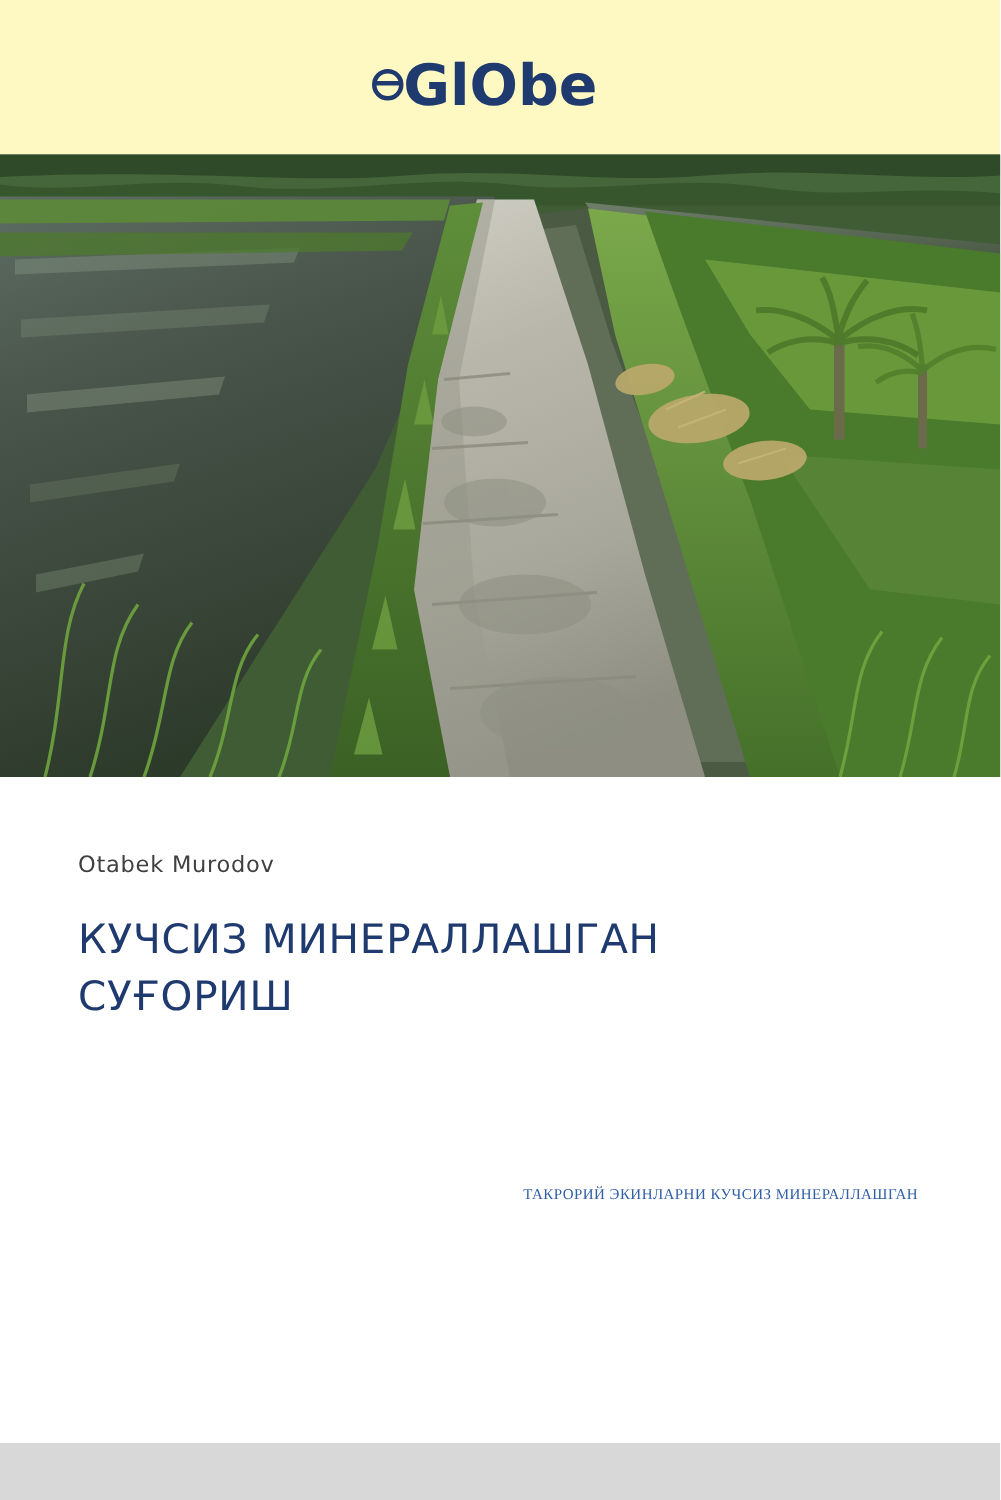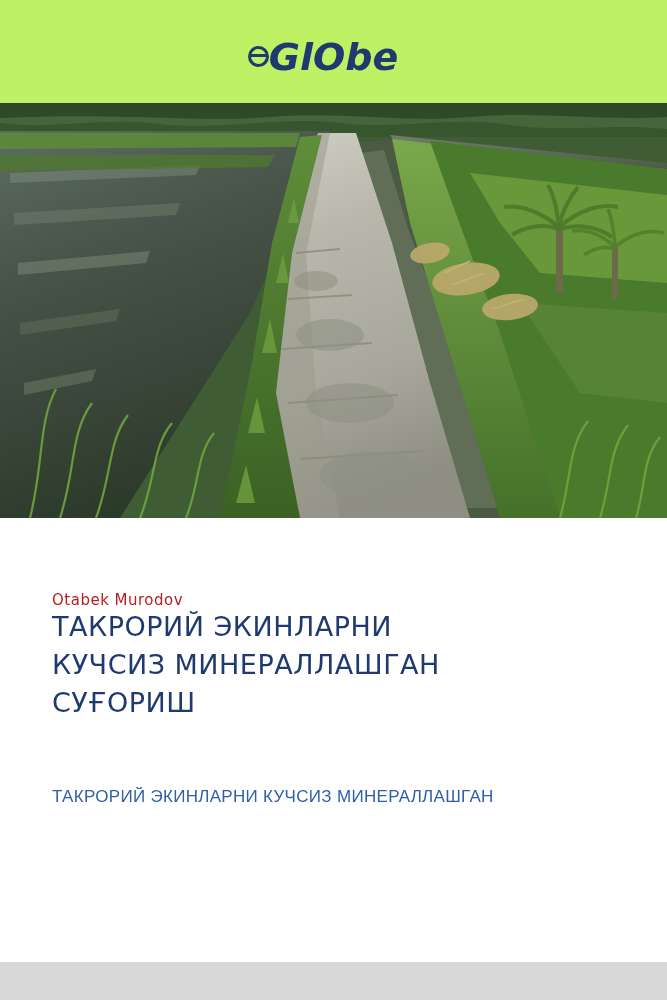--- a/index.html
+++ b/index.html
@@ -21,22 +21,21 @@
     overflow: hidden;
   }
 
   
   .logo-area {
     position: absolute;
     top: 0;
     left: 0;
     width: 667px;
     height: 103px;
-    background: #bef264;
-    font-style: italic;
+    background: #fef9c3;
   }
   .logo {
     position: absolute;
     left: 50%;
     top: 38px;
     transform: translateX(-50%);
     text-align: center;
     width: 240px;
   }
   .logo-word {
@@ -106,45 +105,45 @@
     width: 667px;
     height: 482px;
     background: #ffffff;
   }
   .author {
     position: absolute;
     left: 52px;
     top: 49px;
     font-family: "DejaVu Sans", sans-serif;
     font-size: 15px;
-    color: #b91c1c;
+    color: #404040;
     letter-spacing: 0.5px;
-    margin-top: 24px;
   }
   .title {
     position: absolute;
     left: 52px;
     top: 90px;
     width: 570px;
     font-family: "DejaVu Sans", sans-serif;
     font-size: 27px;
     line-height: 38px;
     color: #1f3a6e;
     letter-spacing: 0.5px;
   }
   .subtitle {
     position: absolute;
     left: 52px;
     top: 265px;
     width: 560px;
-    font-family: Liberation Sans, sans-serif;
-    font-size: 17px;
+    font-family: Liberation Serif, serif;
+    font-size: 10px;
     line-height: 27px;
     color: #2f5fa8;
     letter-spacing: 0.3px;
+    text-align: right;
   }
   .bottom-bar {
     position: absolute;
     left: 0;
     bottom: 0;
     width: 667px;
     height: 38px;
     background: #d8d8d8;
   }
 </style>
@@ -294,21 +293,20 @@
       </g>
 
       <rect x="0" y="0" width="667" height="415" fill="none"></rect>
     </svg>
   </div>
 
   <div class="text-block">
     <div class="author">Otabek Murodov</div>
 
     <div class="title">
-      <div>ТАКРОРИЙ ЭКИНЛАРНИ</div>
       <div>КУЧСИЗ МИНЕРАЛЛАШГАН</div>
       <div>СУҒОРИШ</div>
     </div>
 
     <div class="subtitle">
       <div>ТАКРОРИЙ ЭКИНЛАРНИ КУЧСИЗ МИНЕРАЛЛАШГАН</div>
     </div>
 
     <div class="bottom-bar"></div>
   </div>

